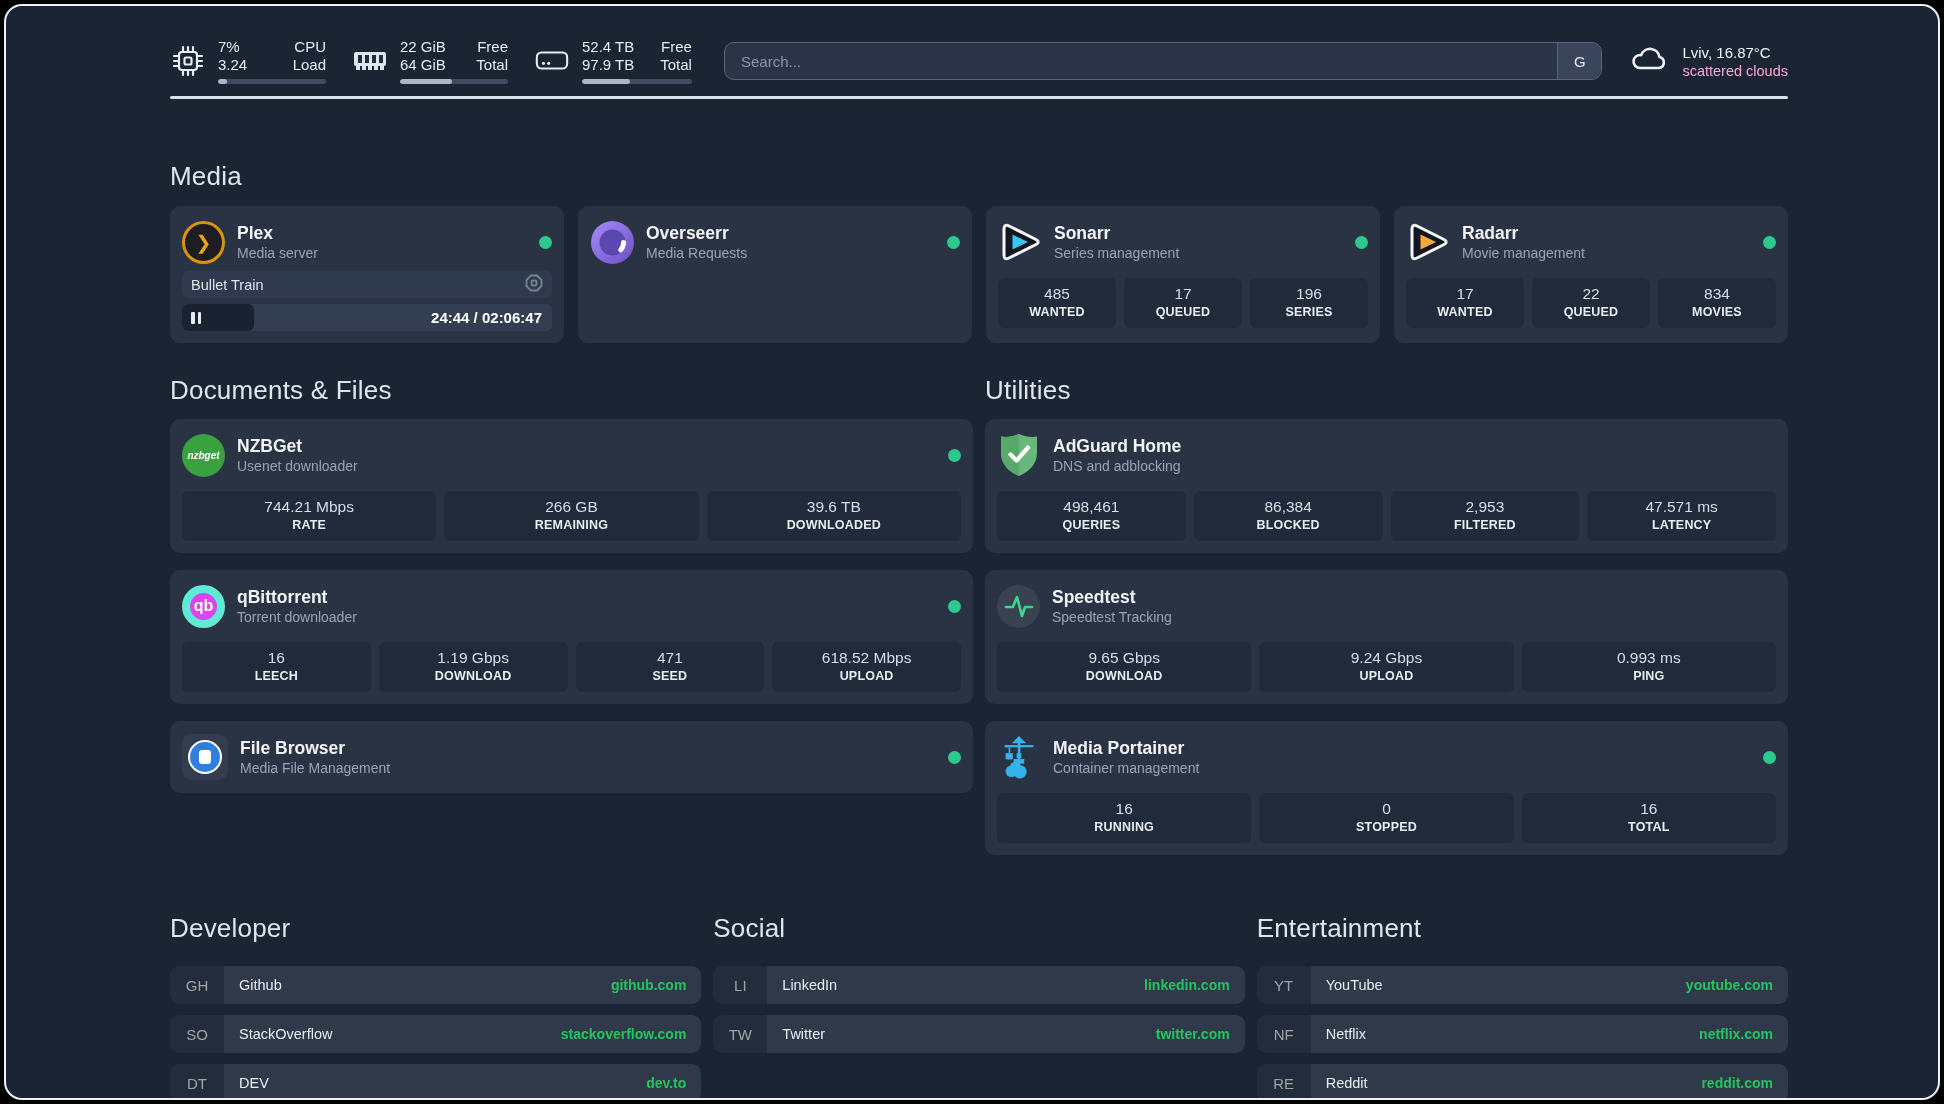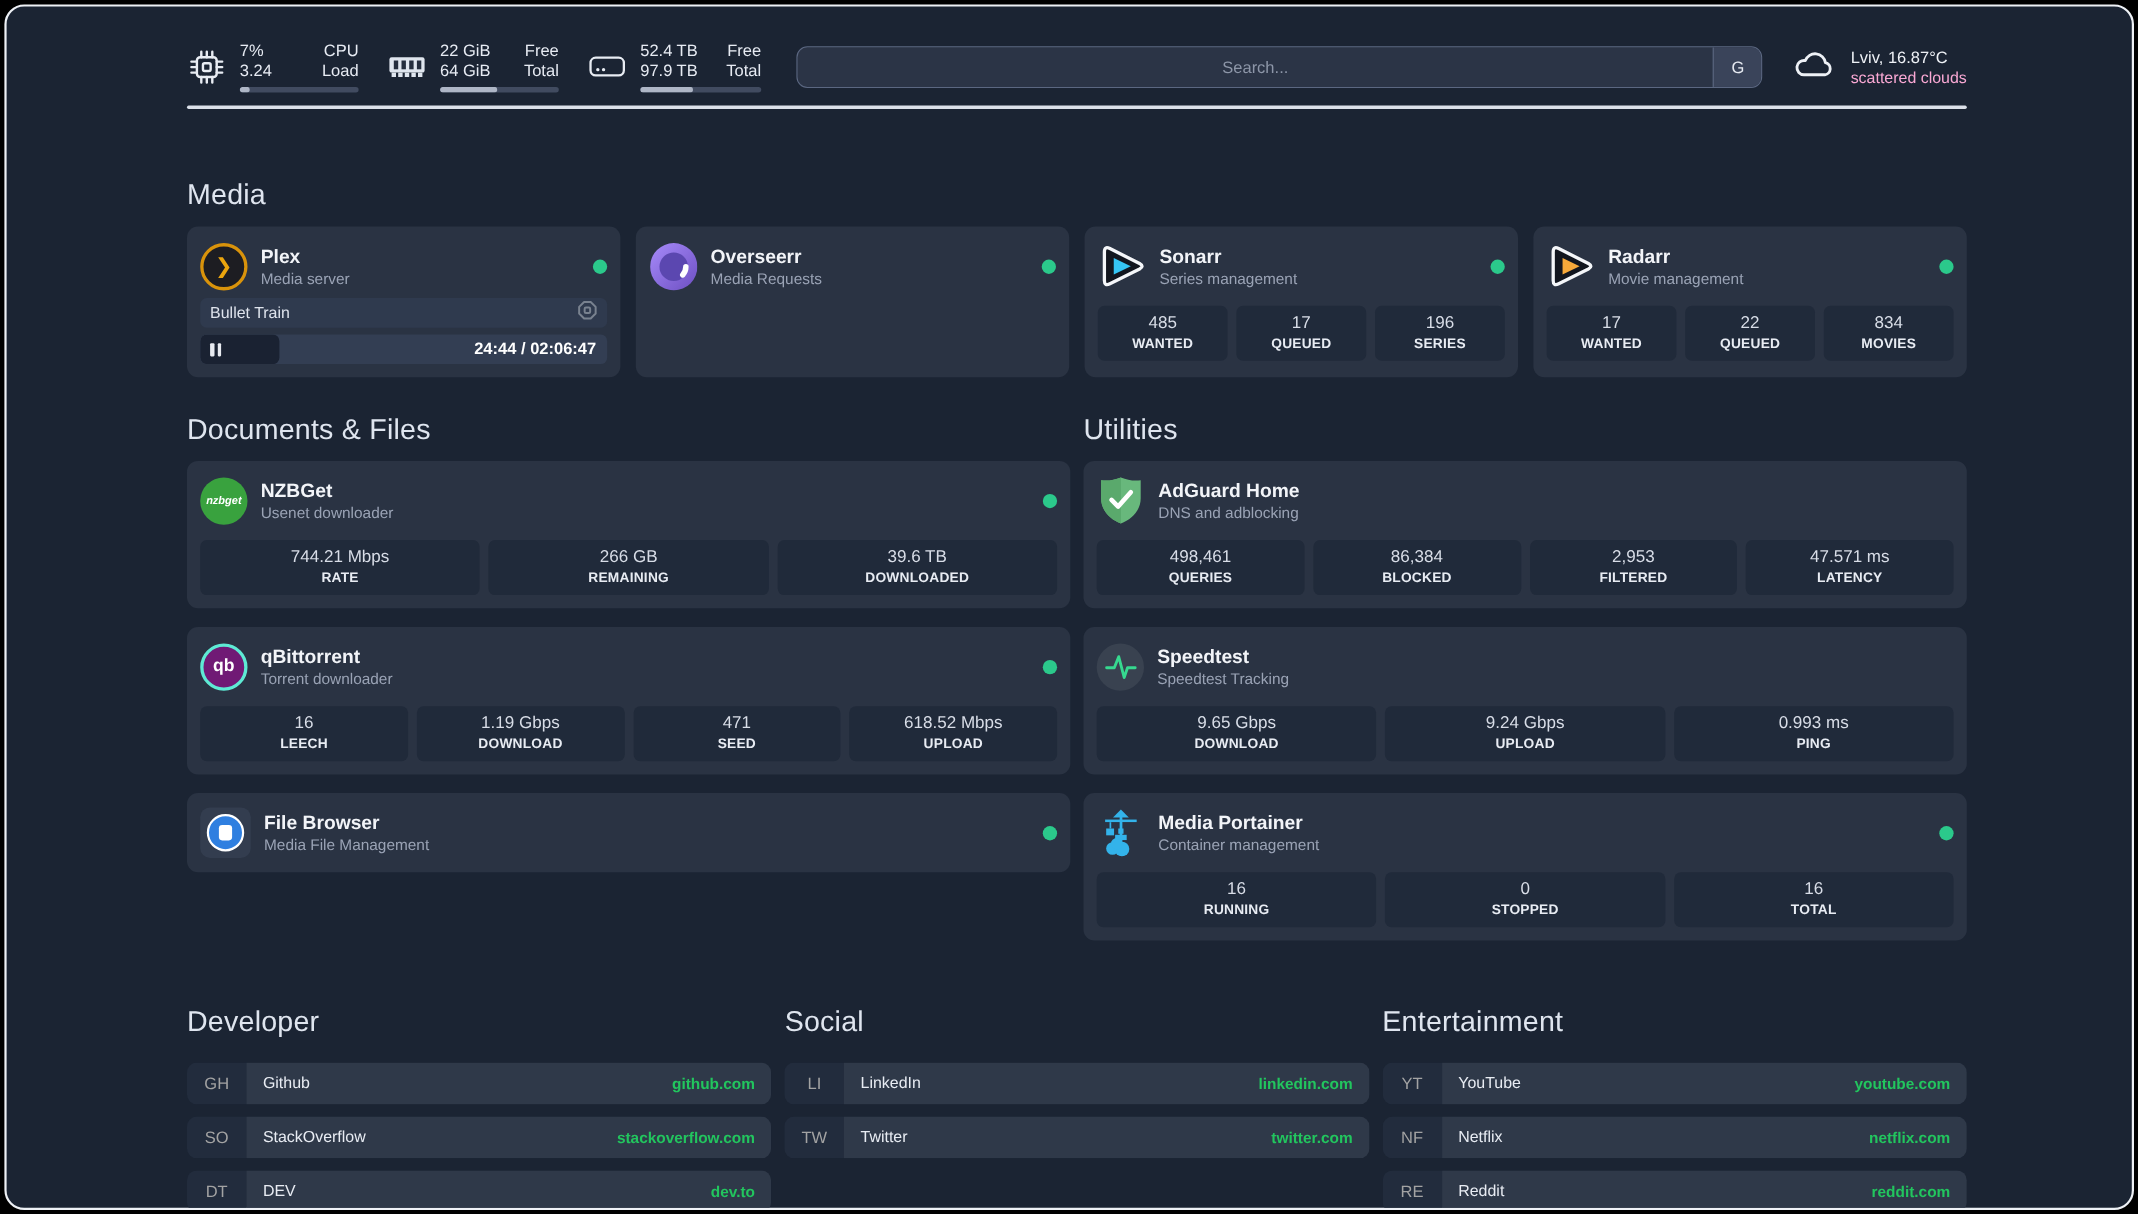--- a/index.html
+++ b/index.html
@@ -16,21 +16,21 @@
   .m-body { display:flex; flex-direction:column; }
   .m-rows { display:flex; justify-content:space-between; gap:26px; min-width:108px; }
   .m-col { display:flex; flex-direction:column; }
   .m-col.right { text-align:right; }
   .m-col span { color:#e7ebf3; font-size:15px; line-height:18px; }
   .m-bar { margin-top:5px; height:5px; border-radius:3px; background:#414b60; overflow:hidden; }
   .m-fill { height:100%; background:#aeb6c6; border-radius:3px; }
 
   .searchwrap { flex:1; margin:0 26px 0 32px; }
   .searchbox { display:flex; height:38px; border:1.5px solid #5b6781; border-radius:10px; background:#2b3446; overflow:hidden; }
-  .searchbox input { flex:1; background:transparent; border:none; outline:none; padding:0 16px; color:#dfe4ec; font-size:15px; font-family:inherit;text-align:center; }
+  .searchbox input { flex:1; background:transparent; border:none; outline:none; padding:0 16px; color:#dfe4ec; font-size:15px; font-family:inherit; }
   .searchbox input::placeholder { color:#8d96a8; }
   .search-provider { width:44px; border:none; border-left:1px solid #5b6781; background:#3a445a; color:#e7ebf2; font-size:15px; font-family:inherit; cursor:pointer; }
 
   .weather { display:flex; align-items:center; gap:12px; }
   .weather-text { display:flex; flex-direction:column; }
   .weather-text span:first-child { color:#eef1f6; font-size:15px; line-height:19px; }
   .weather-text span:last-child { color:#f9a8d4; font-size:14.5px; line-height:18px; }
 
   .divider { height:3px; background:#e6ebf3; border-radius:2px; margin-top:10px; opacity:.95; }
 
@@ -59,21 +59,21 @@
   .pause-bar { width:3.5px; height:12px; background:#e8ebf1; border-radius:1px; }
   .player-time { position:absolute; right:10px; top:0; bottom:0; display:flex; align-items:center; color:#ffffff; font-size:15px; font-weight:700; }
 
   .two-col { display:grid; grid-template-columns:1fr 1fr; gap:12px; margin-top:32px; }
   .col-stack { display:flex; flex-direction:column; gap:17px; margin-top:13px; }
 
   
   .app-icon { width:44px; height:44px; flex:0 0 44px; display:flex; align-items:center; justify-content:center; }
   .icon-plex { width:43px; height:43px; border-radius:50%; background:#1d1d22; border:3px solid #d9930b; display:flex; align-items:center; justify-content:center; color:#eba50e; font-size:19px; font-weight:800; }
   .icon-nzbget { width:43px; height:43px; border-radius:50%; background:#39a23e; display:flex; align-items:center; justify-content:center; color:#fff; font-size:10px; font-style:italic; font-weight:700; }
-  .icon-qbit { width:43px; height:43px; border-radius:50%; background:#701a75; border:3px solid #5eead4; display:flex; align-items:center; justify-content:center; color:#fff; font-size:16px; font-weight:700; }
+  .icon-qbit { width:43px; height:43px; border-radius:50%; background:#d946ef; border:8px solid #5eead4; display:flex; align-items:center; justify-content:center; color:#fff; font-size:16px; font-weight:700; }
   .icon-fb-tile { width:46px; height:46px; border-radius:9px; background:#333d4f; display:flex; align-items:center; justify-content:center; }
   .icon-fb-circle { width:34px; height:34px; border-radius:50%; background:#2f7fe0; border:2.5px solid #fff; display:flex; align-items:center; justify-content:center; }
   .icon-fb-doc { width:12px; height:14px; background:#fff; border-radius:3px; }
   .icon-speedtest { width:43px; height:43px; border-radius:50%; background:#394250; display:flex; align-items:center; justify-content:center; }
 
   
   .three-col { display:grid; grid-template-columns:1fr 1fr 1fr; gap:12px; margin-top:58px; }
   .bm-rows { display:flex; flex-direction:column; gap:11px; margin-top:22px; }
   .bm-row { display:flex; height:38px; border-radius:9px; overflow:hidden; cursor:pointer; }
   .bm-abbr { width:54px; background:#222c3d; color:#a3a3a3; font-size:15px; font-weight:400; display:flex; align-items:center; justify-content:center; }

